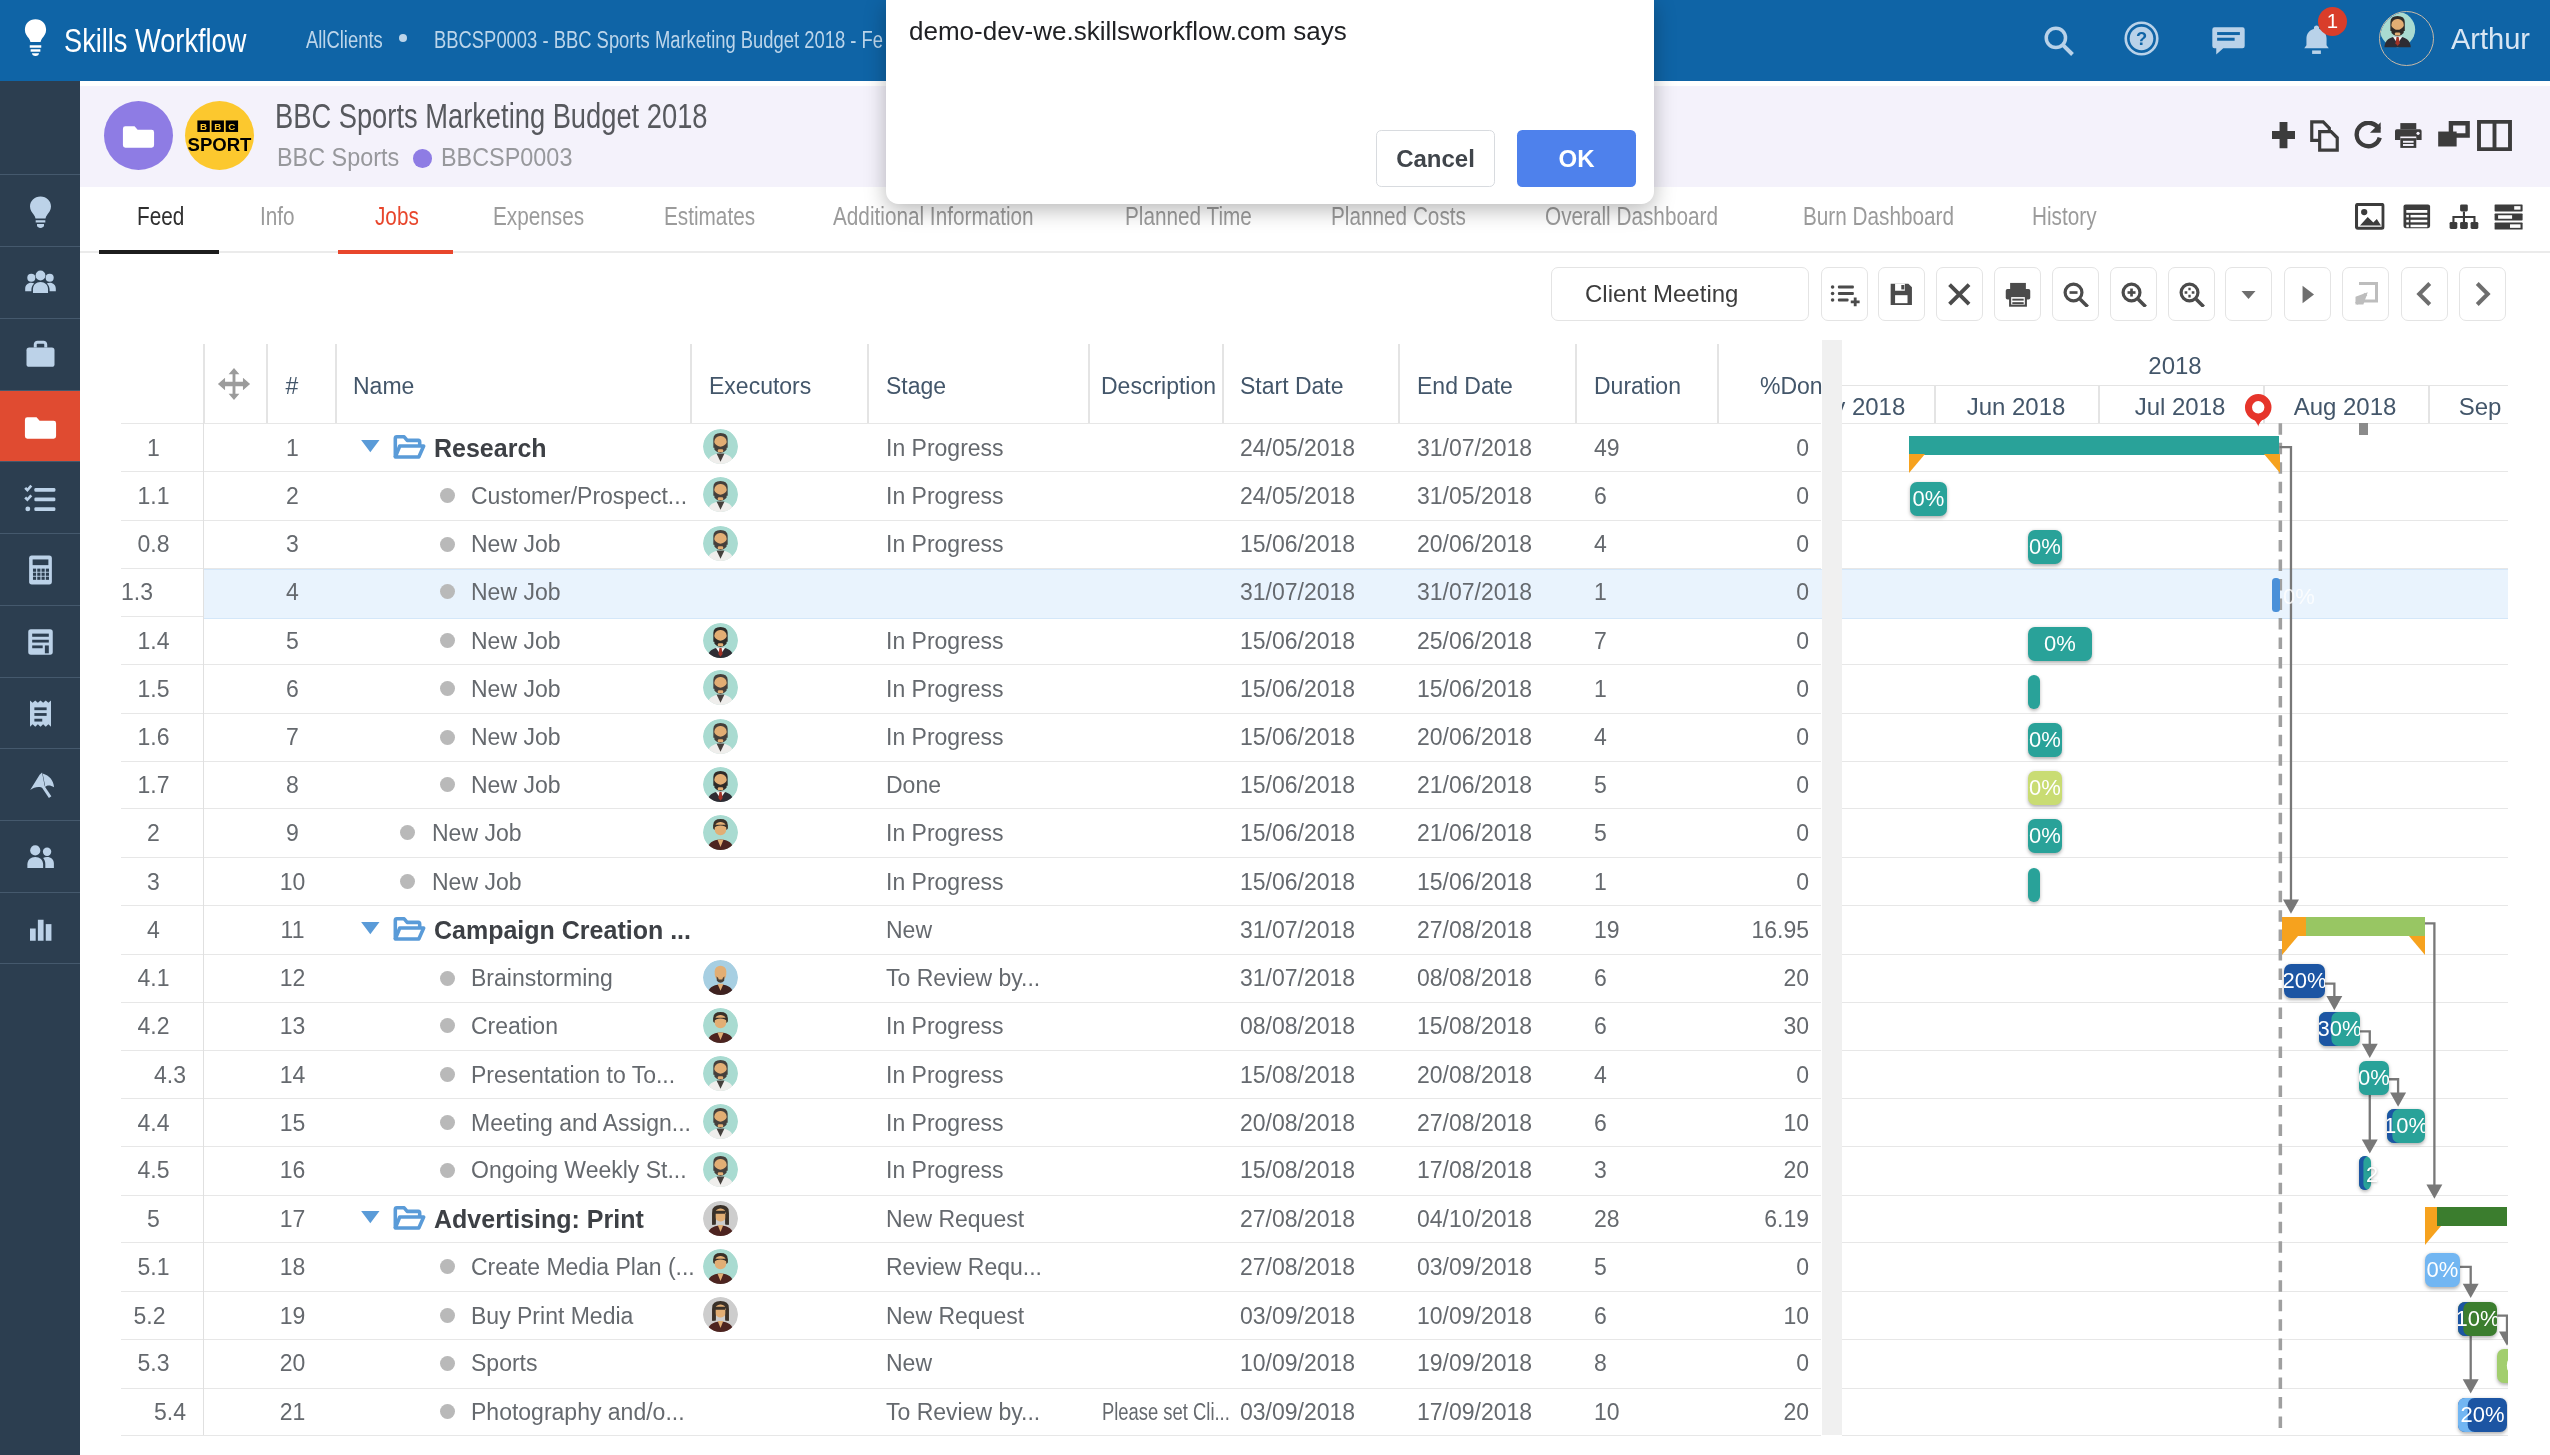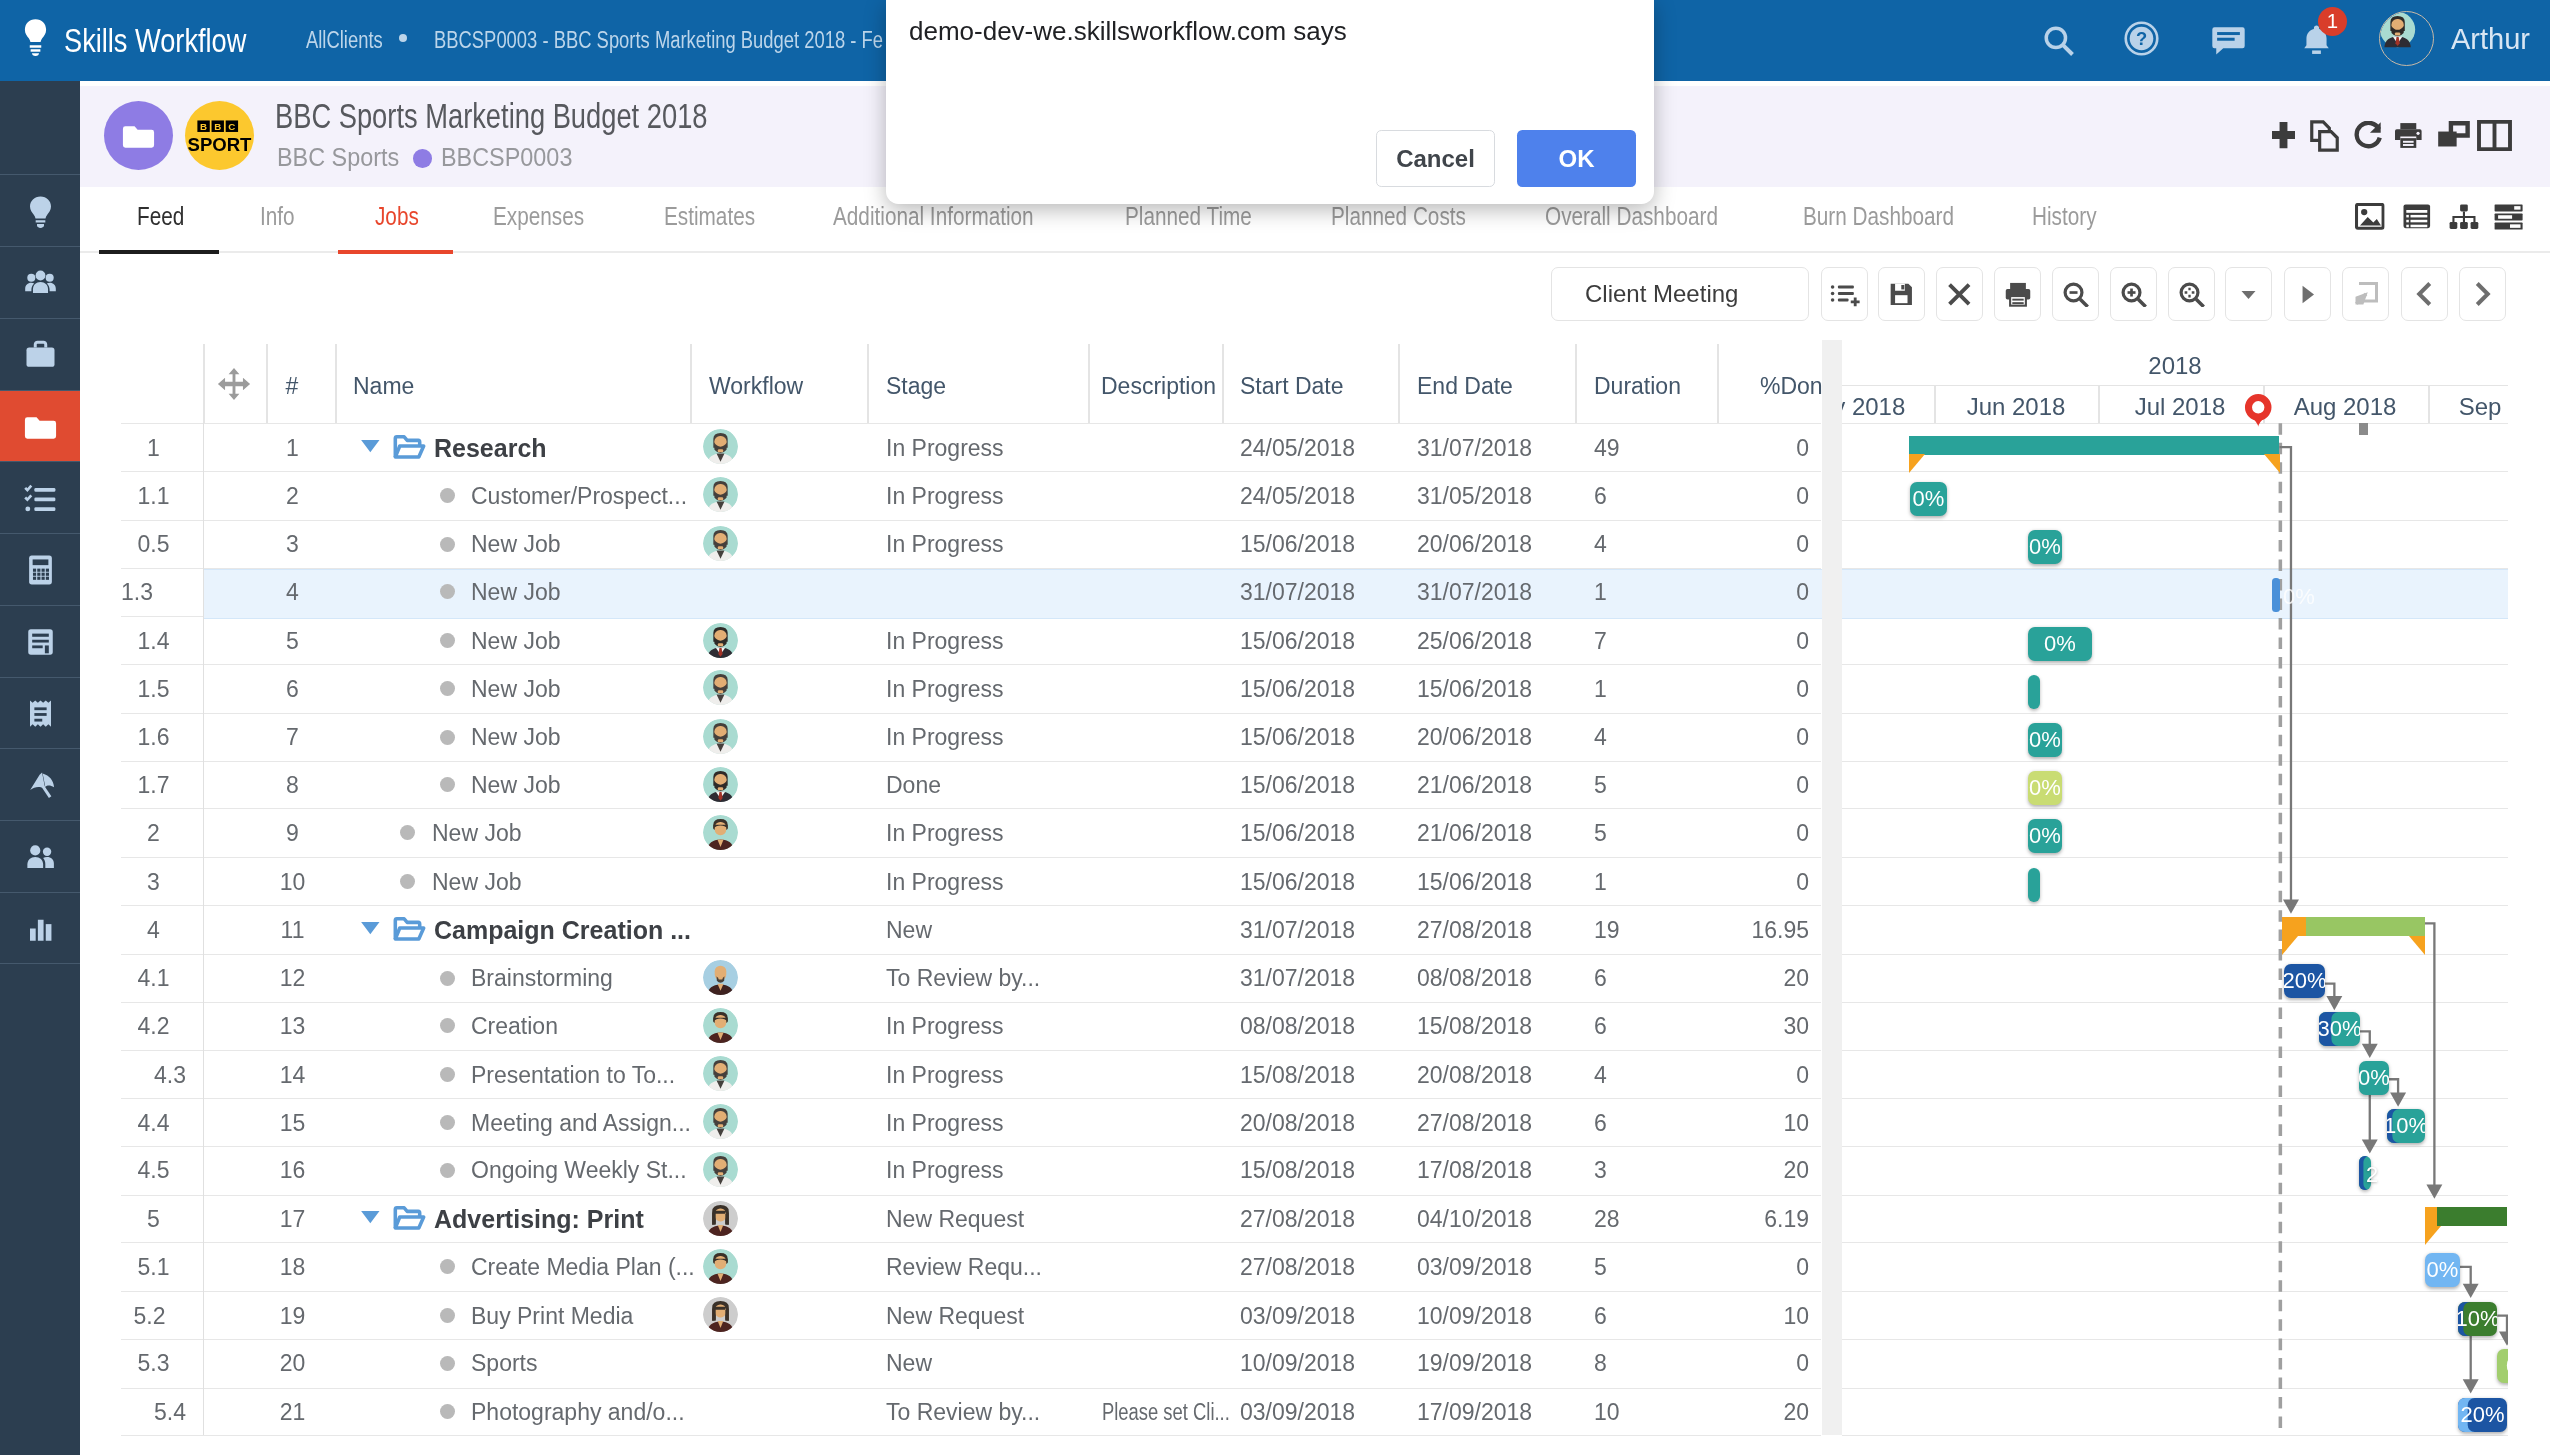--- a/index.html
+++ b/index.html
@@ -373,21 +373,21 @@
 <div class="a hv" style="left:1088px"></div>
 <div class="a hv" style="left:1222px"></div>
 <div class="a hv" style="left:1398px"></div>
 <div class="a hv" style="left:1575px"></div>
 <div class="a hv" style="left:1717px"></div>
 <div class="a" style="left:217px;top:367px"><svg width="34" height="34" viewBox="0 0 38 38" style="">
         <path fill="#9b9b9b" d="M19 1l6 7h-4.4v8.4H29V12l8 7-8 7v-4.4h-8.4V30H25l-6 7-6-7h4.4v-8.4H9V26l-8-7 8-7v4.4h8.4V8H13z"></path>
       </svg></div>
 <div class="a htxt" style="left:292px;width:0;display:flex;justify-content:center;white-space:nowrap">#</div>
 <div class="a htxt" style="left:353px">Name</div>
-<div class="a htxt" style="left:709px">Workflow</div>
+<div class="a htxt" style="left:709px">Executors</div>
 <div class="a htxt" style="left:886px">Stage</div>
 <div class="a htxt" style="left:1101px">Description</div>
 <div class="a htxt" style="left:1240px">Start Date</div>
 <div class="a htxt" style="left:1417px">End Date</div>
 <div class="a htxt" style="left:1594px">Duration</div>
 <div class="a htxt" style="left:1760px;width:62px;overflow:hidden">%Done</div>
 <div class="a rowline" style="top:423px"></div>
 <div class="a grl" style="top:423px"></div>
 <div class="a rowline" style="top:471px"></div>
 <div class="a grl" style="top:471px"></div>
@@ -469,21 +469,21 @@
         <path fill="#45403c" d="M12.6 15.5c2.2 3.2 4.6 4.7 7.4 4.7s5.2-1.5 7.4-4.7l-.5 8.3q-3 3.7-6.9 3.7t-6.9-3.7z"></path>
         <rect x="16.8" y="23.2" width="6.4" height="3.4" rx="1.6" fill="#e2ae74"></rect>
         <path fill="#efeeec" d="M5 40Q6 28.5 20 28q14 .5 15 12z"></path>
         <path fill="#45403c" d="M15.5 28h9l-4.5 9.5z"></path>
       </svg></div>
 <div class="a cell" style="left:886px;top:483px">In Progress</div>
 <div class="a cell" style="left:1240px;top:483px">24/05/2018</div>
 <div class="a cell" style="left:1417px;top:483px">31/05/2018</div>
 <div class="a cell" style="left:1594px;top:483px">6</div>
 <div class="a cell" style="left:1674px;top:483px;width:135px;text-align:right">0</div>
-<div class="a cell" style="left:121px;top:531px;width:65px;text-align:center">0.5</div>
+<div class="a cell" style="left:121px;top:531px;width:65px;text-align:center">0.8</div>
 <div class="a cell" style="left:266px;top:531px;width:53px;text-align:center">3</div>
 <div class="a bullet" style="left:440px;top:537px"></div>
 <div class="a cell" style="left:471px;top:531px">New Job</div>
 <div class="a" style="left:703px;top:526px"><svg width="35" height="35" viewBox="0 0 40 40" style="border-radius:50%">
         <circle cx="20" cy="20" r="20" fill="#a9dbd1"></circle>
         <path fill="#45403c" d="M11.8 21.5V11.5q0-7 8.2-7t8.2 7v10z"></path>
         <rect x="13" y="8" width="14" height="14.5" rx="6.4" fill="#e2ae74"></rect>
         <path fill="#45403c" d="M12.6 15.5c2.2 3.2 4.6 4.7 7.4 4.7s5.2-1.5 7.4-4.7l-.5 8.3q-3 3.7-6.9 3.7t-6.9-3.7z"></path>
         <rect x="16.8" y="23.2" width="6.4" height="3.4" rx="1.6" fill="#e2ae74"></rect>
         <path fill="#efeeec" d="M5 40Q6 28.5 20 28q14 .5 15 12z"></path>

